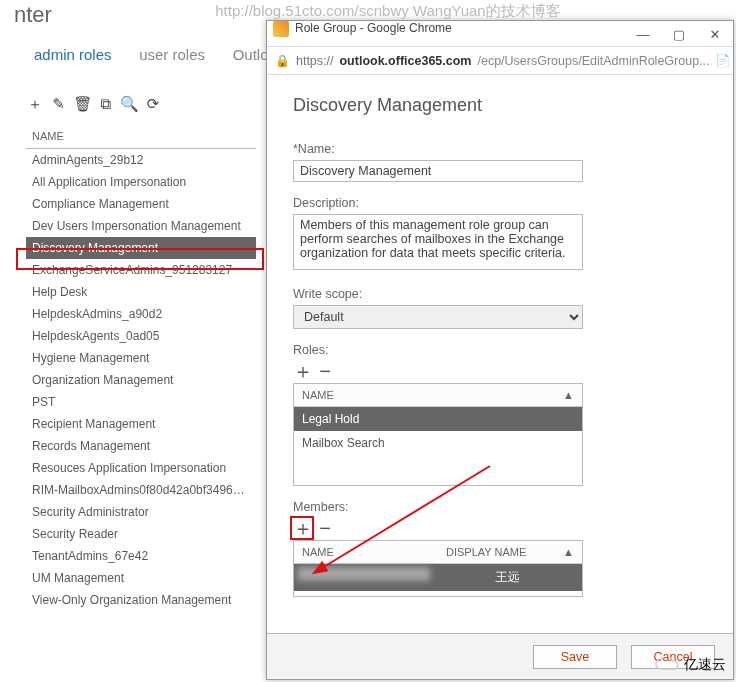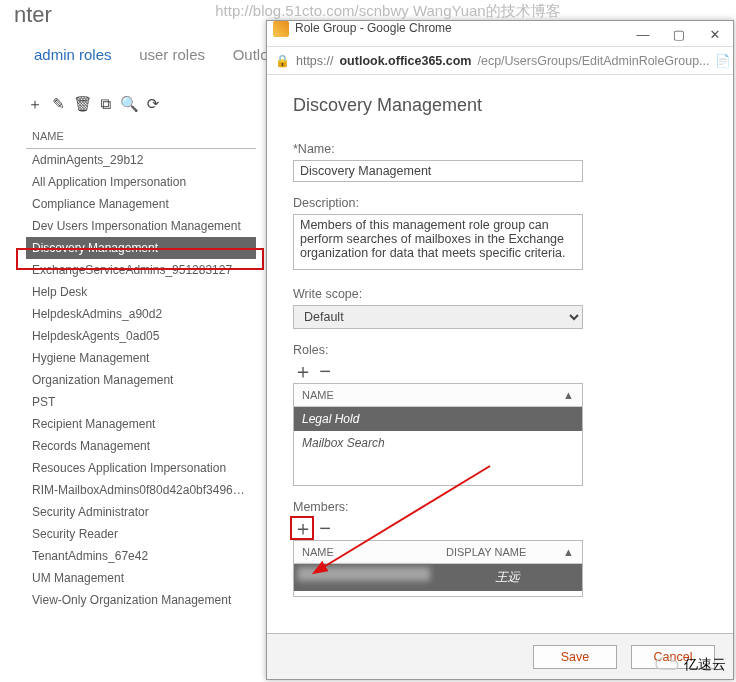--- a/index.html
+++ b/index.html
@@ -183,21 +183,21 @@
     display: flex;
     justify-content: space-between;
     align-items: center;
   }
   .roles-table .tbody { height: 78px; }
   .members-table .tbody { height: 32px; }
   .roles-table .td, .members-table .td {
     padding: 5px 8px;
     color: #555;
   }
-  .row { display: flex; font-style: italic; }
+  .row { display: flex; }
   .row.selected { background: #666; color: #fff; }
   .row.selected .td { color: #fff; }
   .row .td { flex: 1; }
   .members-table .row.selected { text-align: center; background: #666; }
   .blur-cell {
     filter: blur(3px);
     background: repeating-linear-gradient(90deg,#888,#aaa 4px,#ccc 6px);
     height: 14px;
     margin: 3px;
     flex: 1;

